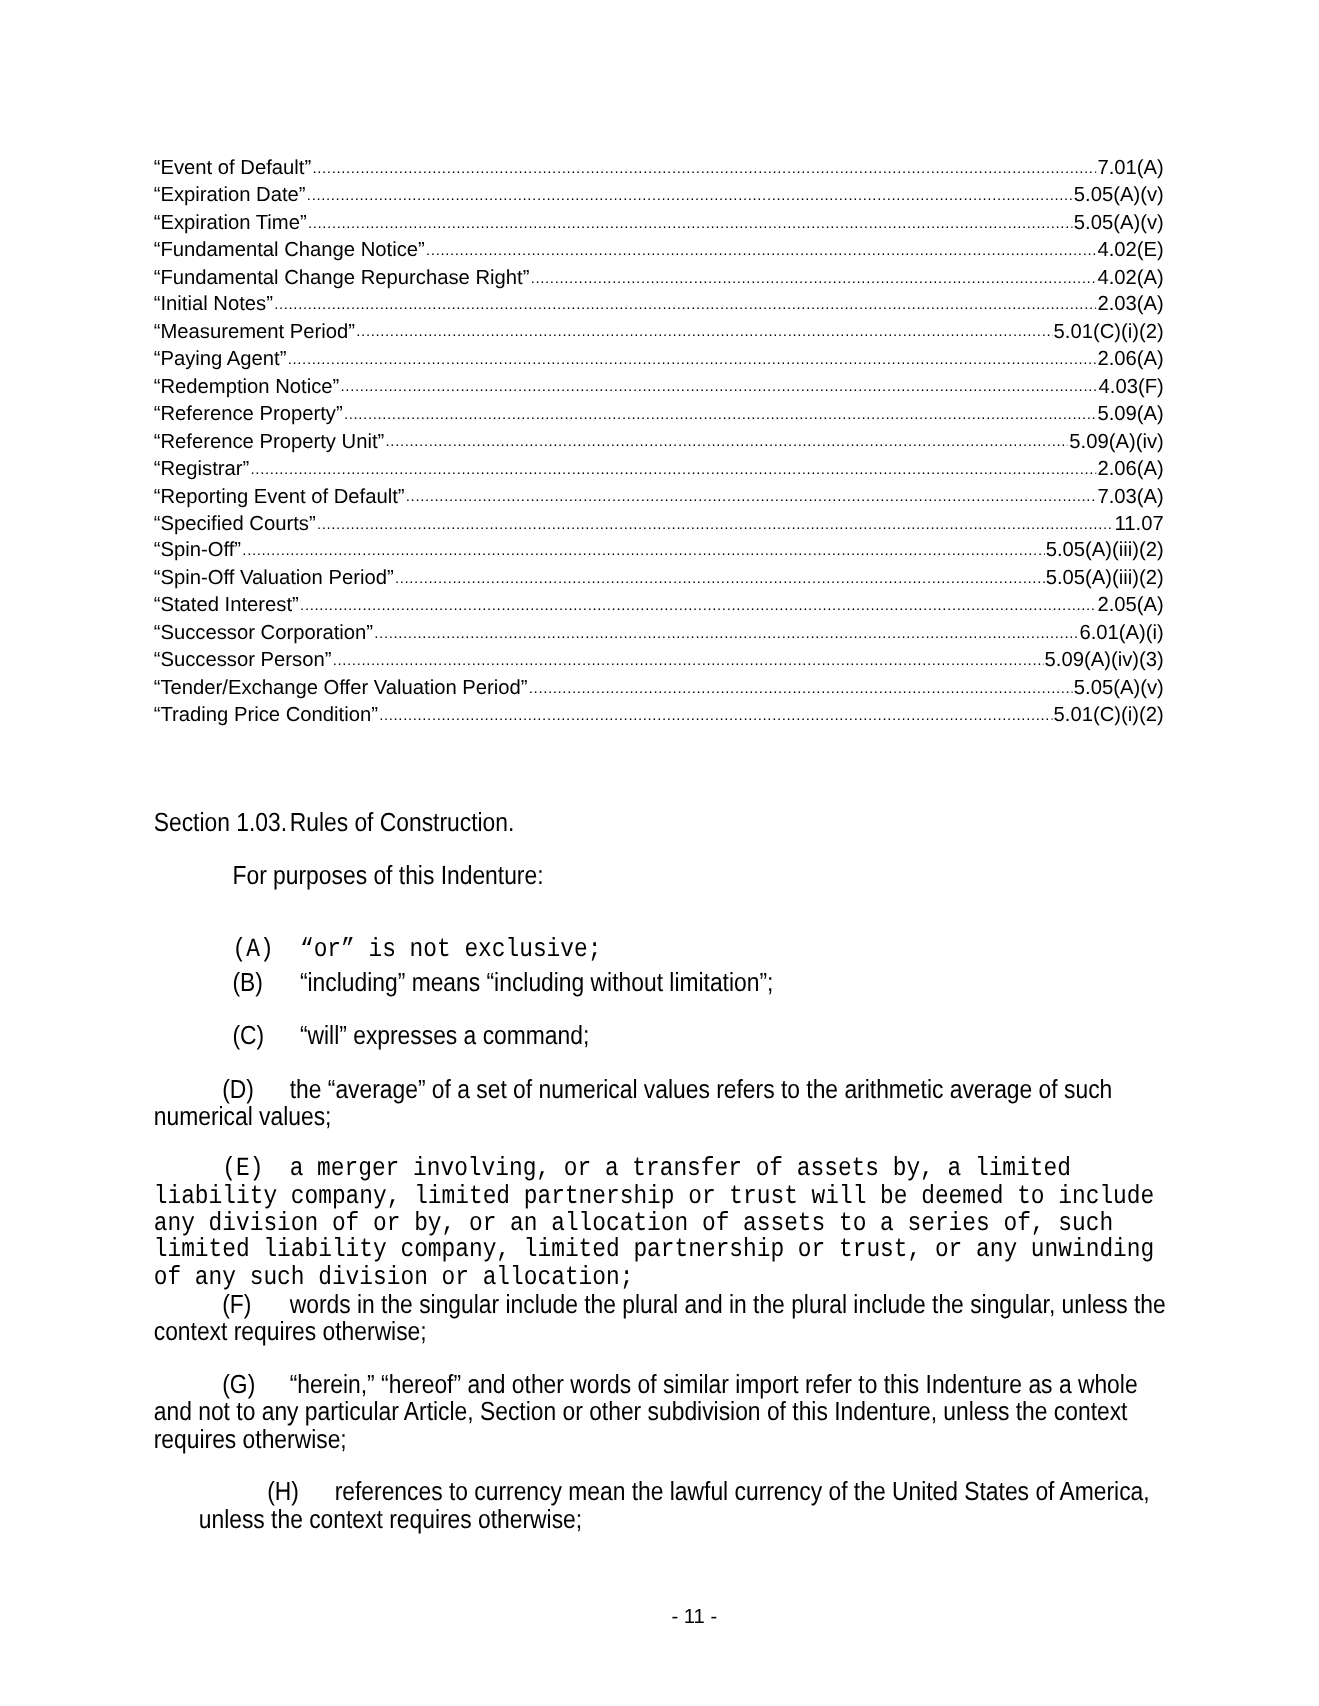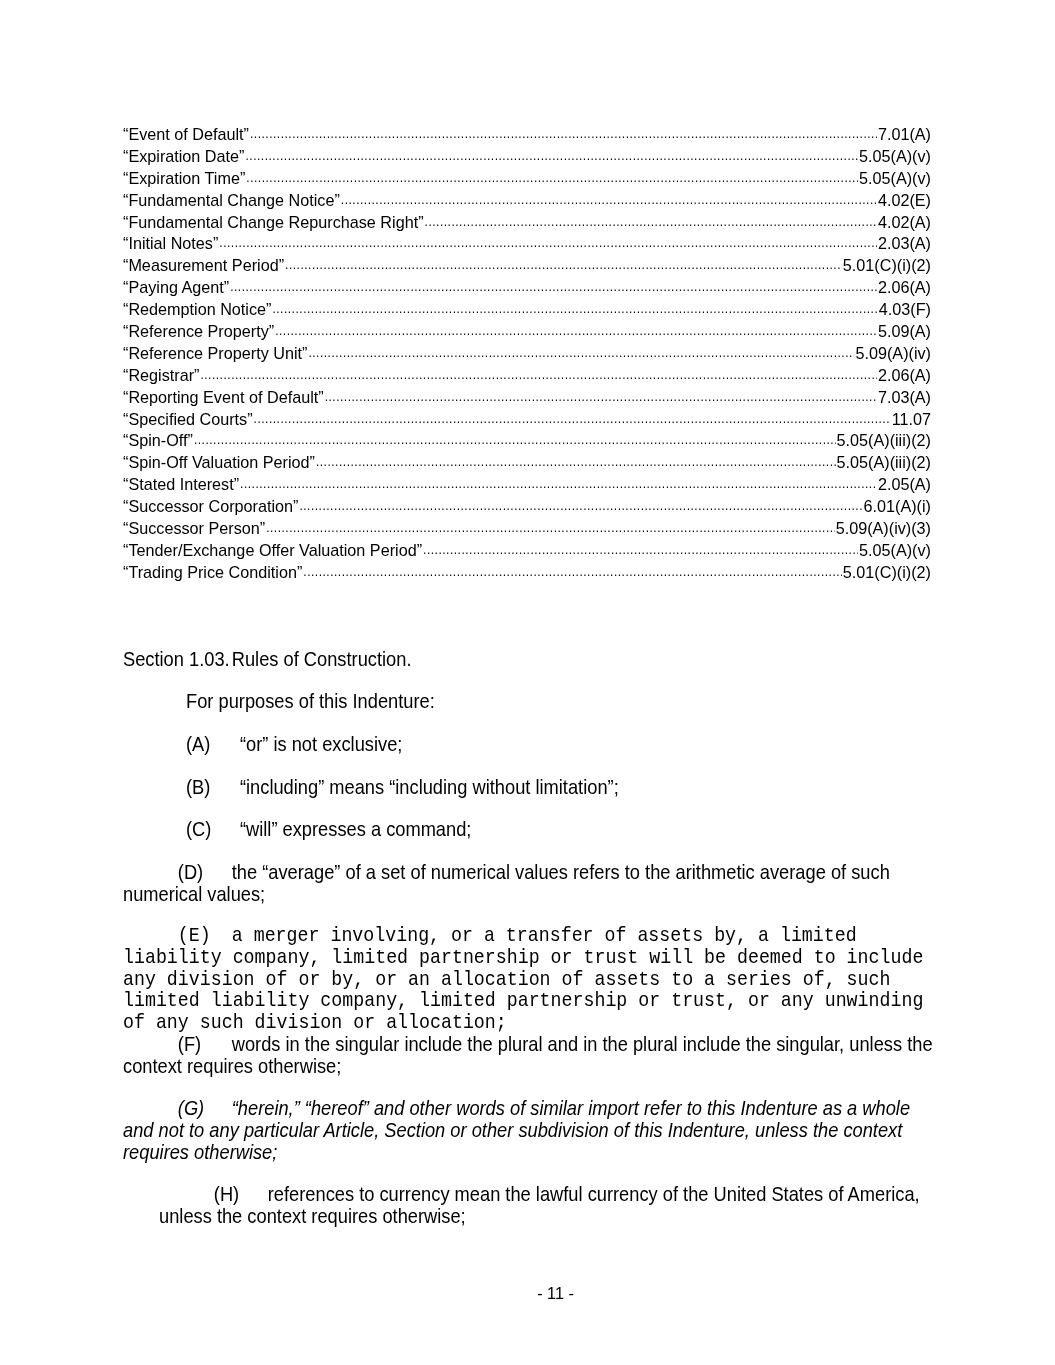--- a/index.html
+++ b/index.html
@@ -165,40 +165,40 @@
   </div>
 
   <div class="section-heading body-font">
     <span class="cond-inline"><span class="num">Section 1.03.</span><span>Rules of Construction.</span></span>
   </div>
 
   <div class="intro body-font">
     <span class="cond-inline">For purposes of this Indenture:</span>
   </div>
 
-  <div class="item-short body-font" style="top:733px;">
+  <div class="item-short body-font" style="top:750px;font-family:Liberation Mono, monospace;">
     <span class="cond-inline"><span class="lbl">(A)</span><span>“or” is not exclusive;</span></span>
   </div>
   <div class="item-short body-font" style="top:776px;">
     <span class="cond-inline"><span class="lbl">(B)</span><span>“including” means “including without limitation”;</span></span>
   </div>
   <div class="item-short body-font" style="top:818px;">
     <span class="cond-inline"><span class="lbl">(C)</span><span>“will” expresses a command;</span></span>
   </div>
 
   <div class="para body-font" style="top:861px;">
     <span class="cond"><span class="lbl">(D)</span><span>the “average” of a set of numerical values refers to the arithmetic average of such numerical values;</span></span>
   </div>
   <div class="para body-font" style="top:925px;font-family:Liberation Mono, monospace;">
     <span class="cond"><span class="lbl">(E)</span><span>a merger involving, or a transfer of assets by, a limited liability company, limited partnership or trust will be deemed to include any division of or by, or an allocation of assets to a series of, such limited liability company, limited partnership or trust, or any unwinding of any such division or allocation;</span></span>
   </div>
   <div class="para body-font" style="top:1033px;">
     <span class="cond"><span class="lbl">(F)</span><span>words in the singular include the plural and in the plural include the singular, unless the context requires otherwise;</span></span>
   </div>
-  <div class="para body-font" style="top:1097px;font-style:italic;">
+  <div class="para body-font" style="top:1097px;">
     <span class="cond"><span class="lbl">(G)</span><span>“herein,” “hereof” and other words of similar import refer to this Indenture as a whole and not to any particular Article, Section or other subdivision of this Indenture, unless the context requires otherwise;</span></span>
   </div>
   <div class="para body-font" style="top:1183px;margin-left:36px;">
     <span class="cond"><span class="lbl">(H)</span><span>references to currency mean the lawful currency of the United States of America, unless the context requires otherwise;</span></span>
   </div>
 
   <div class="footer">- 11 -</div>
 </div>
 
 </body></html>

